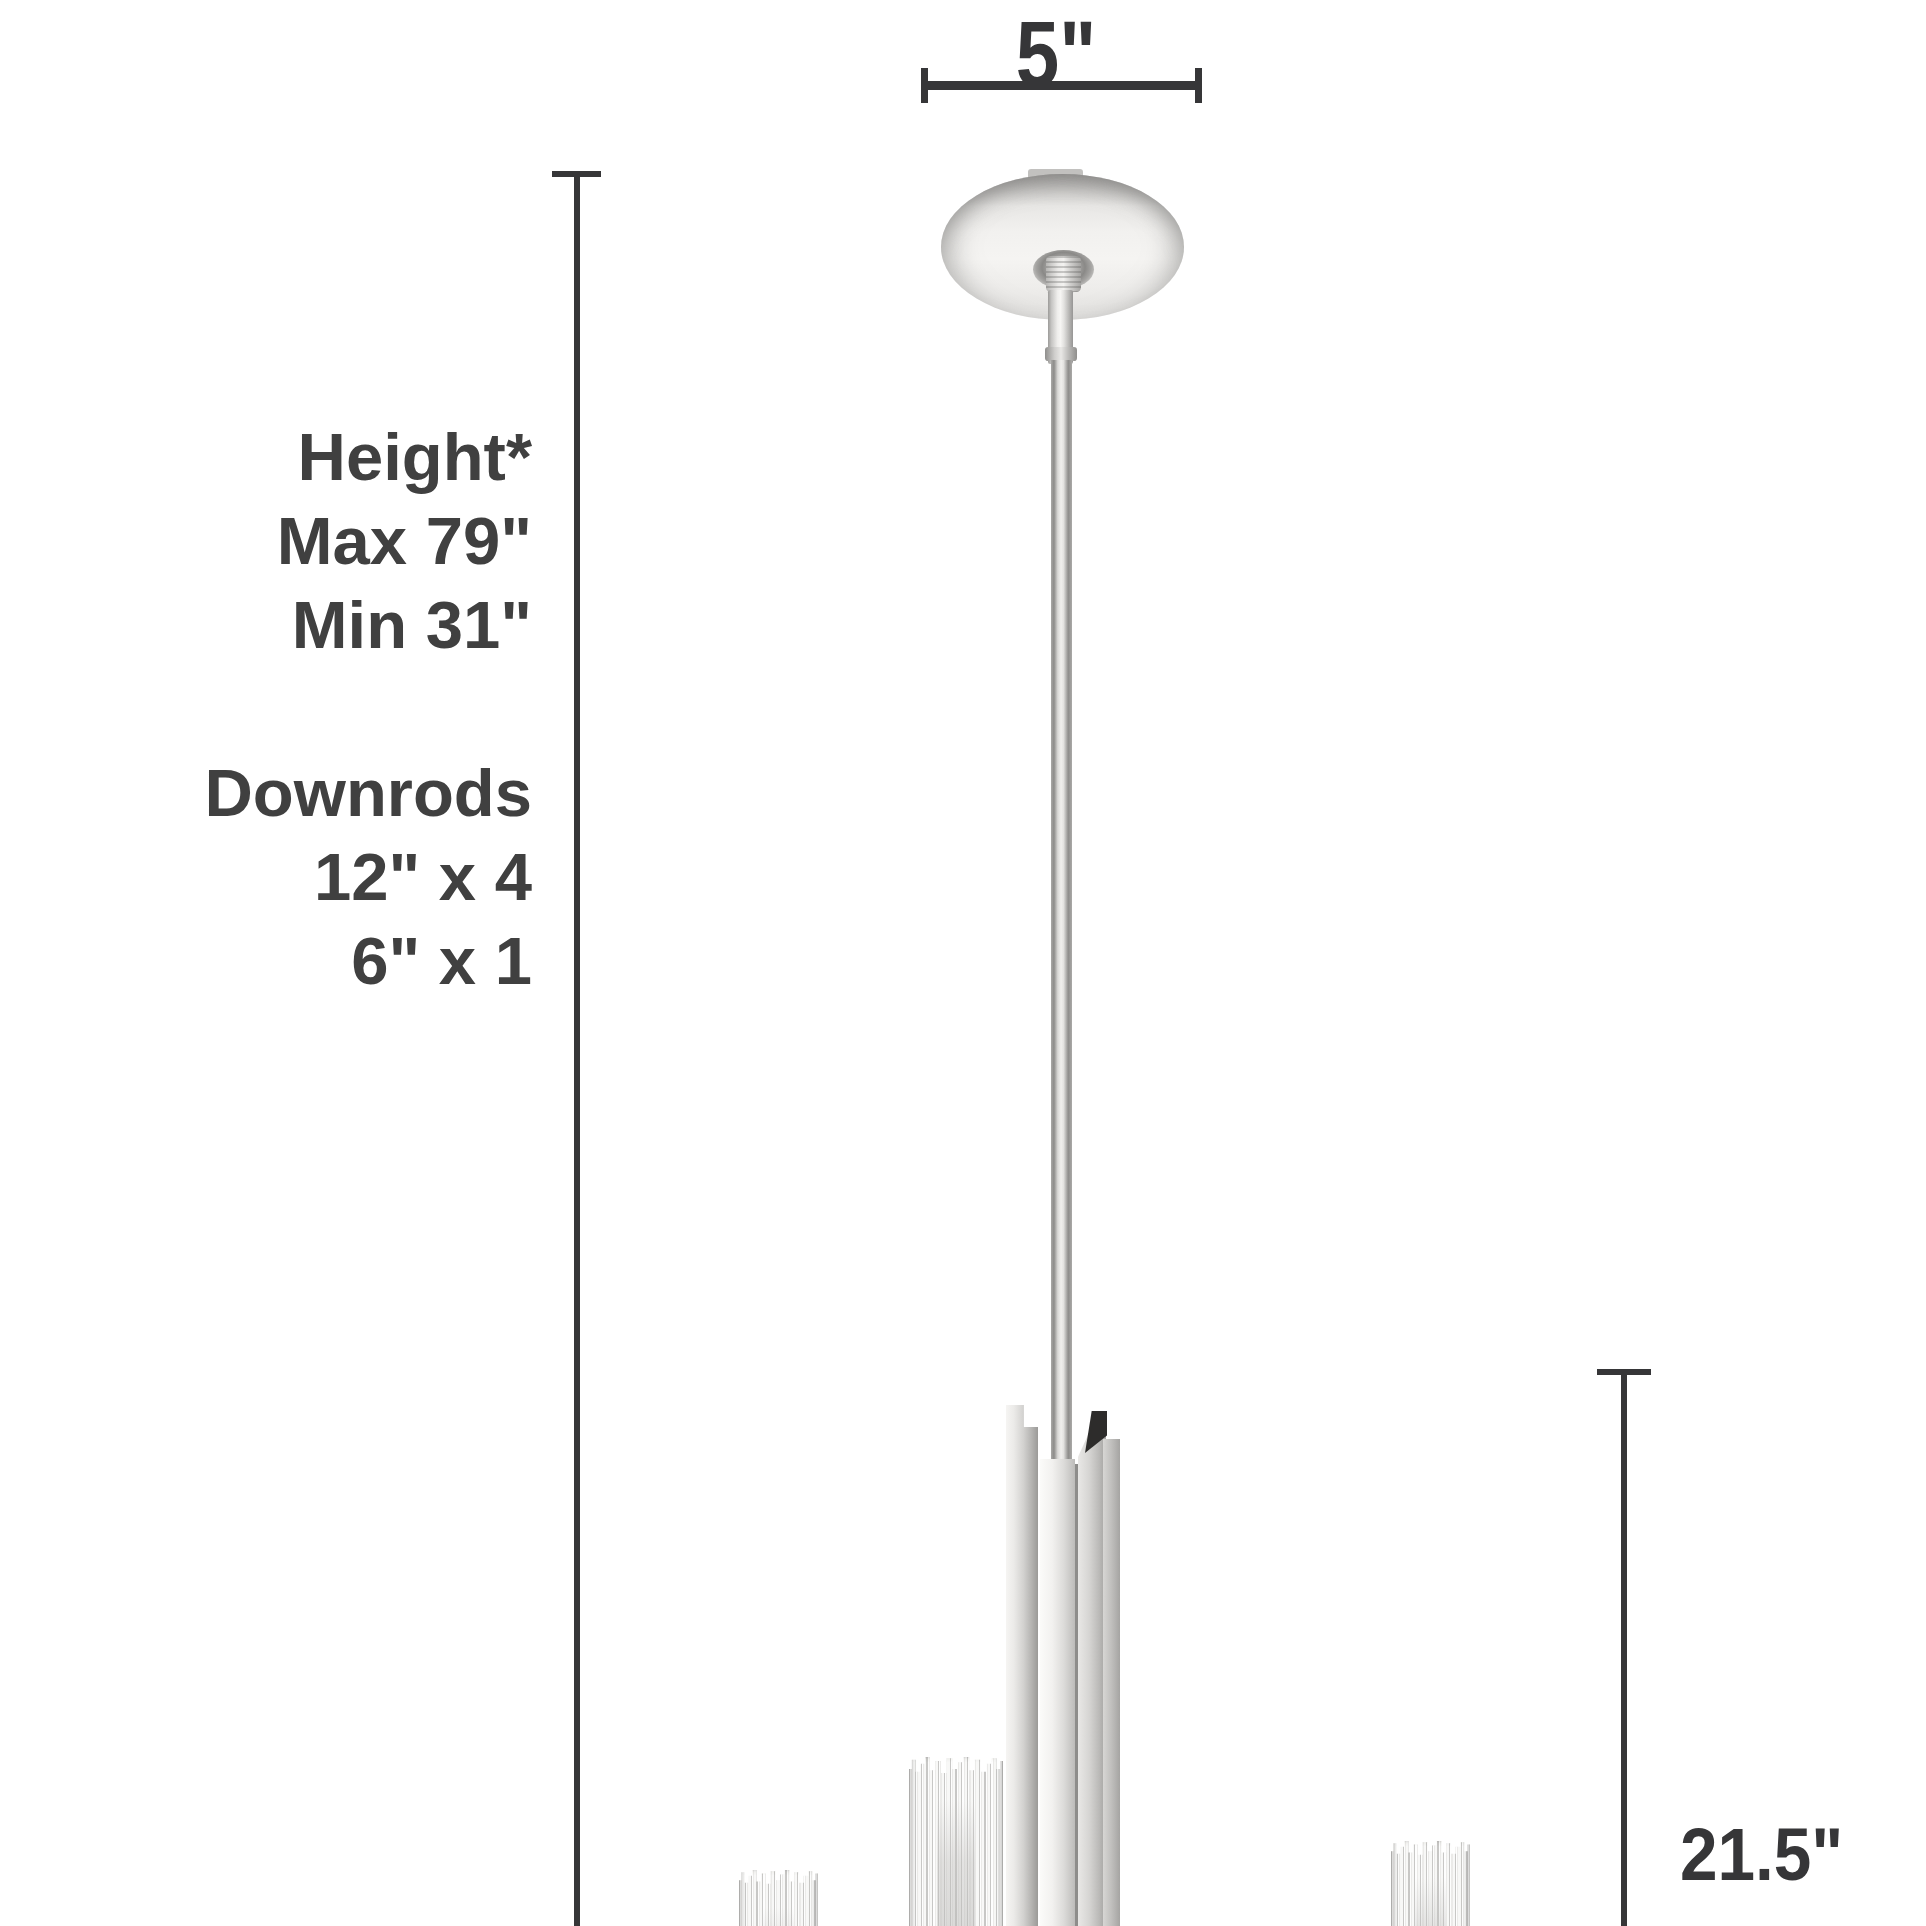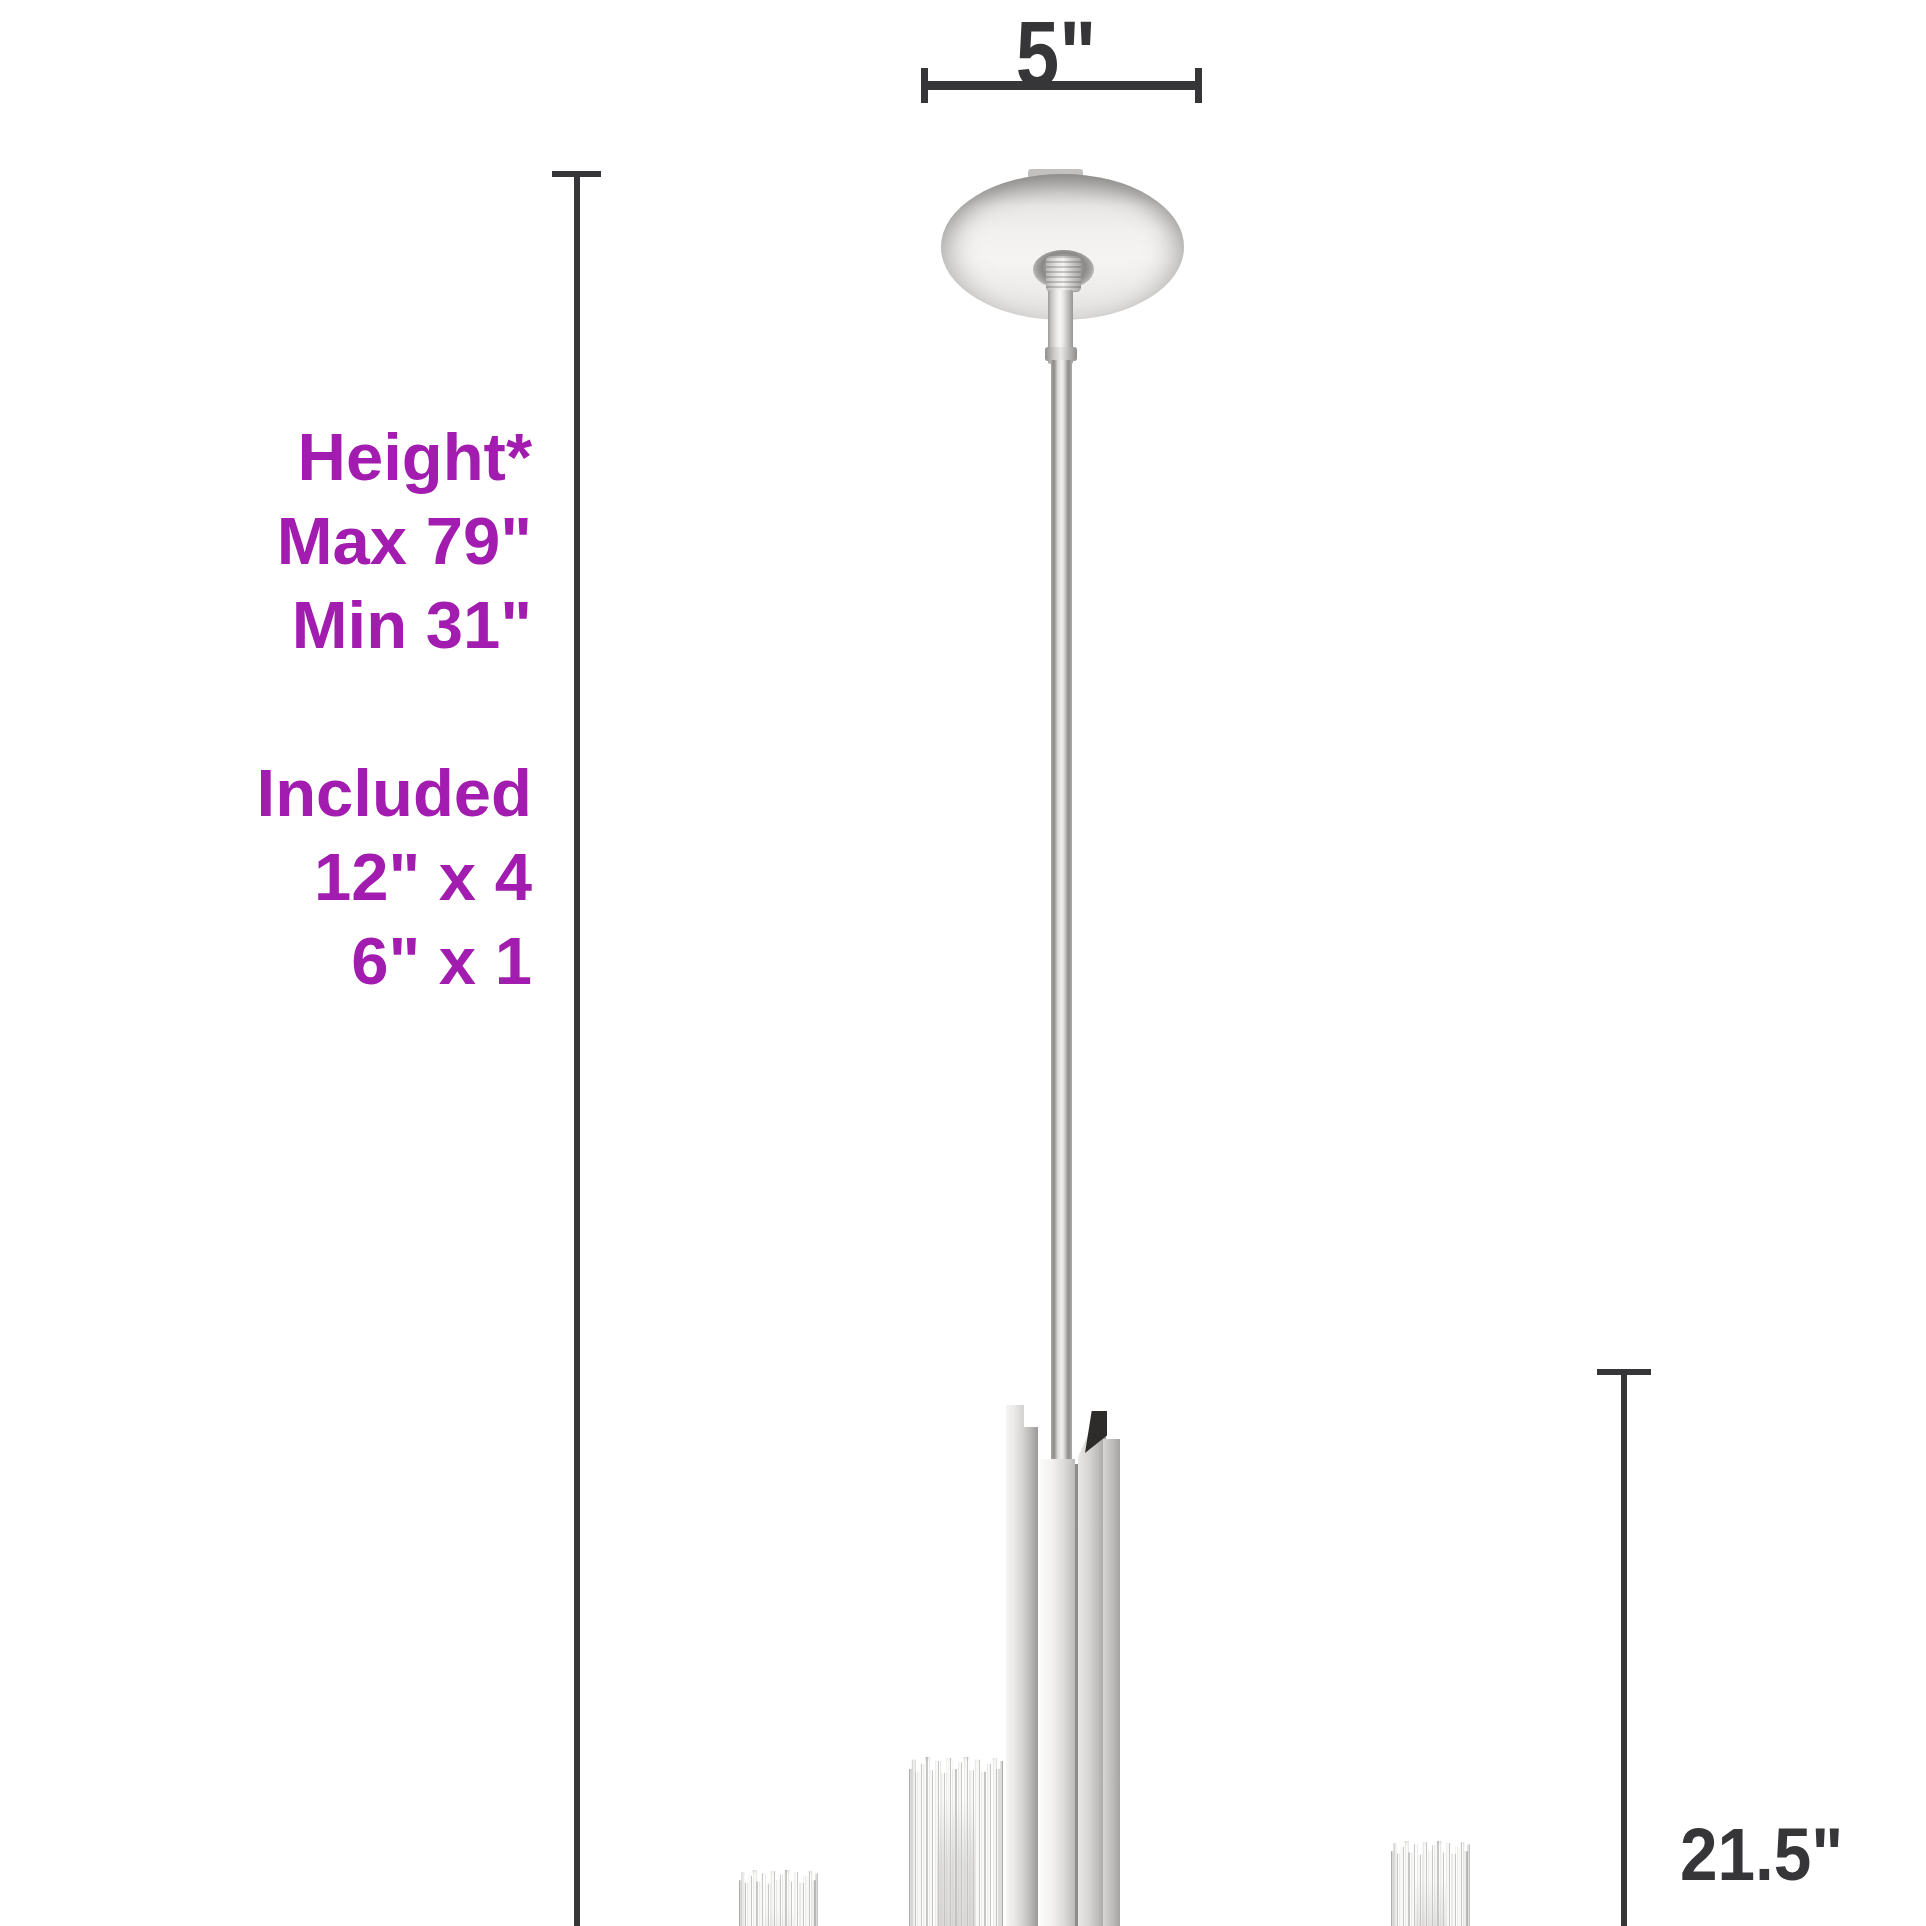--- a/index.html
+++ b/index.html
@@ -7,21 +7,21 @@
           font-family:"Liberation Sans",sans-serif;}
   .abs{position:absolute;}
 
   
   .dim{position:absolute;background:#363638;}
   .dim-label{position:absolute;color:#363638;font-weight:700;white-space:nowrap;}
 
   #label-canopy-width{left:1056px;top:2.3px;font-size:92px;transform:translateX(-50%) scaleX(.85);}
   #label-fixture-height{left:1680px;top:1811px;font-size:75px;transform:scaleX(.9);transform-origin:left center;}
 
-  #height-note{position:absolute;right:2285px;top:415px;text-align:right;color:#a21caf;
+  #height-note{position:absolute;right:2285px;top:415px;text-align:right;color:#404040;
                font-weight:700;font-size:67px;line-height:84px;white-space:nowrap;}
   #height-note .note-line{display:block;}
   #height-note .note-line:nth-child(4){margin-top:84px;} 
 
   
   .metal-h{background:linear-gradient(90deg,#9c9b99 0%,#c6c5c3 14%,#efeeec 38%,#f6f5f3 50%,
            #e2e1df 64%,#b3b2b0 86%,#969594 100%);}
 
   
   #canopy-cap{left:1028px;top:169px;width:55px;height:9.2px;background:#c2c1bf;border-radius:3.1px 3.1px 0 0;}
@@ -88,21 +88,21 @@
 <body>
 
 <div id="canvas">
 
   <div class="dim-label" id="label-canopy-width">5"</div>
 
   <div id="height-note">
     <span class="note-line">Height*</span>
     <span class="note-line">Max 79"</span>
     <span class="note-line">Min 31"</span>
-    <span class="note-line">Included</span>
+    <span class="note-line">Downrods</span>
     <span class="note-line">12" x 4</span>
     <span class="note-line">6" x 1</span>
   </div>
 
   <div class="dim-label" id="label-fixture-height">21.5"</div>
 
   <div class="dim" style="left:925px;top:81px;width:274px;height:8.5px;"></div>
   <div class="dim" style="left:921px;top:68px;width:7px;height:35px;"></div>
   <div class="dim" style="left:1195px;top:68px;width:7px;height:35px;"></div>
 

